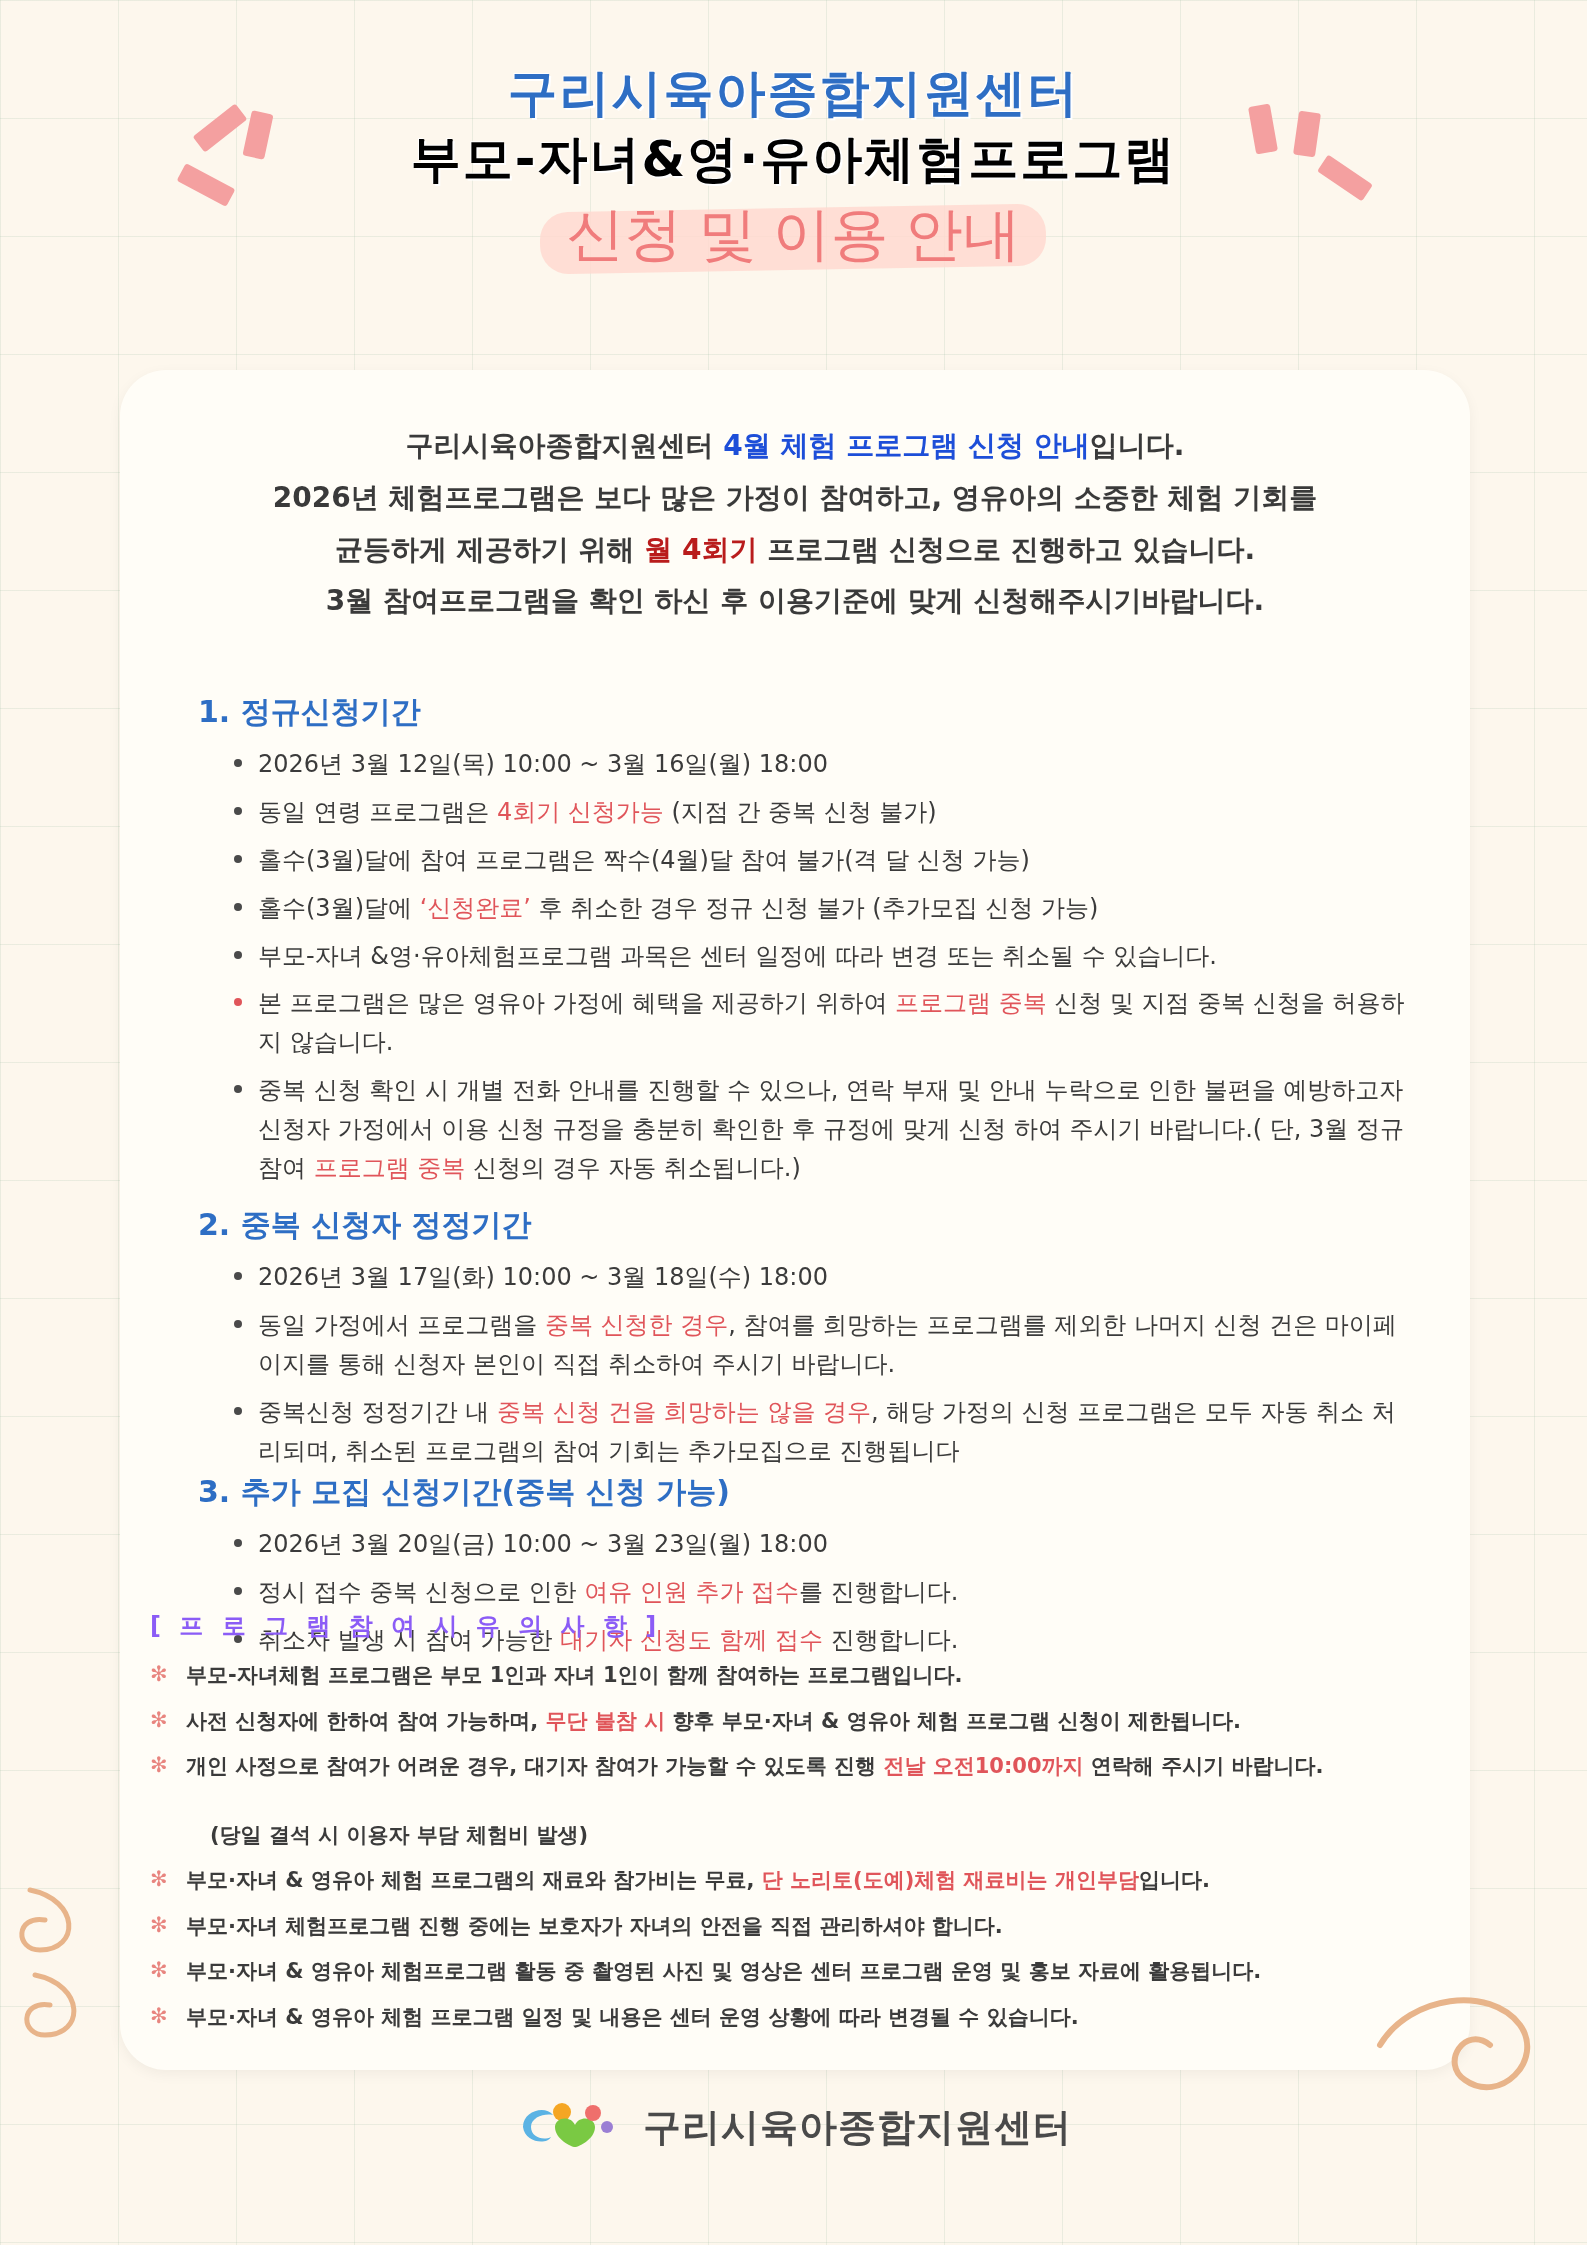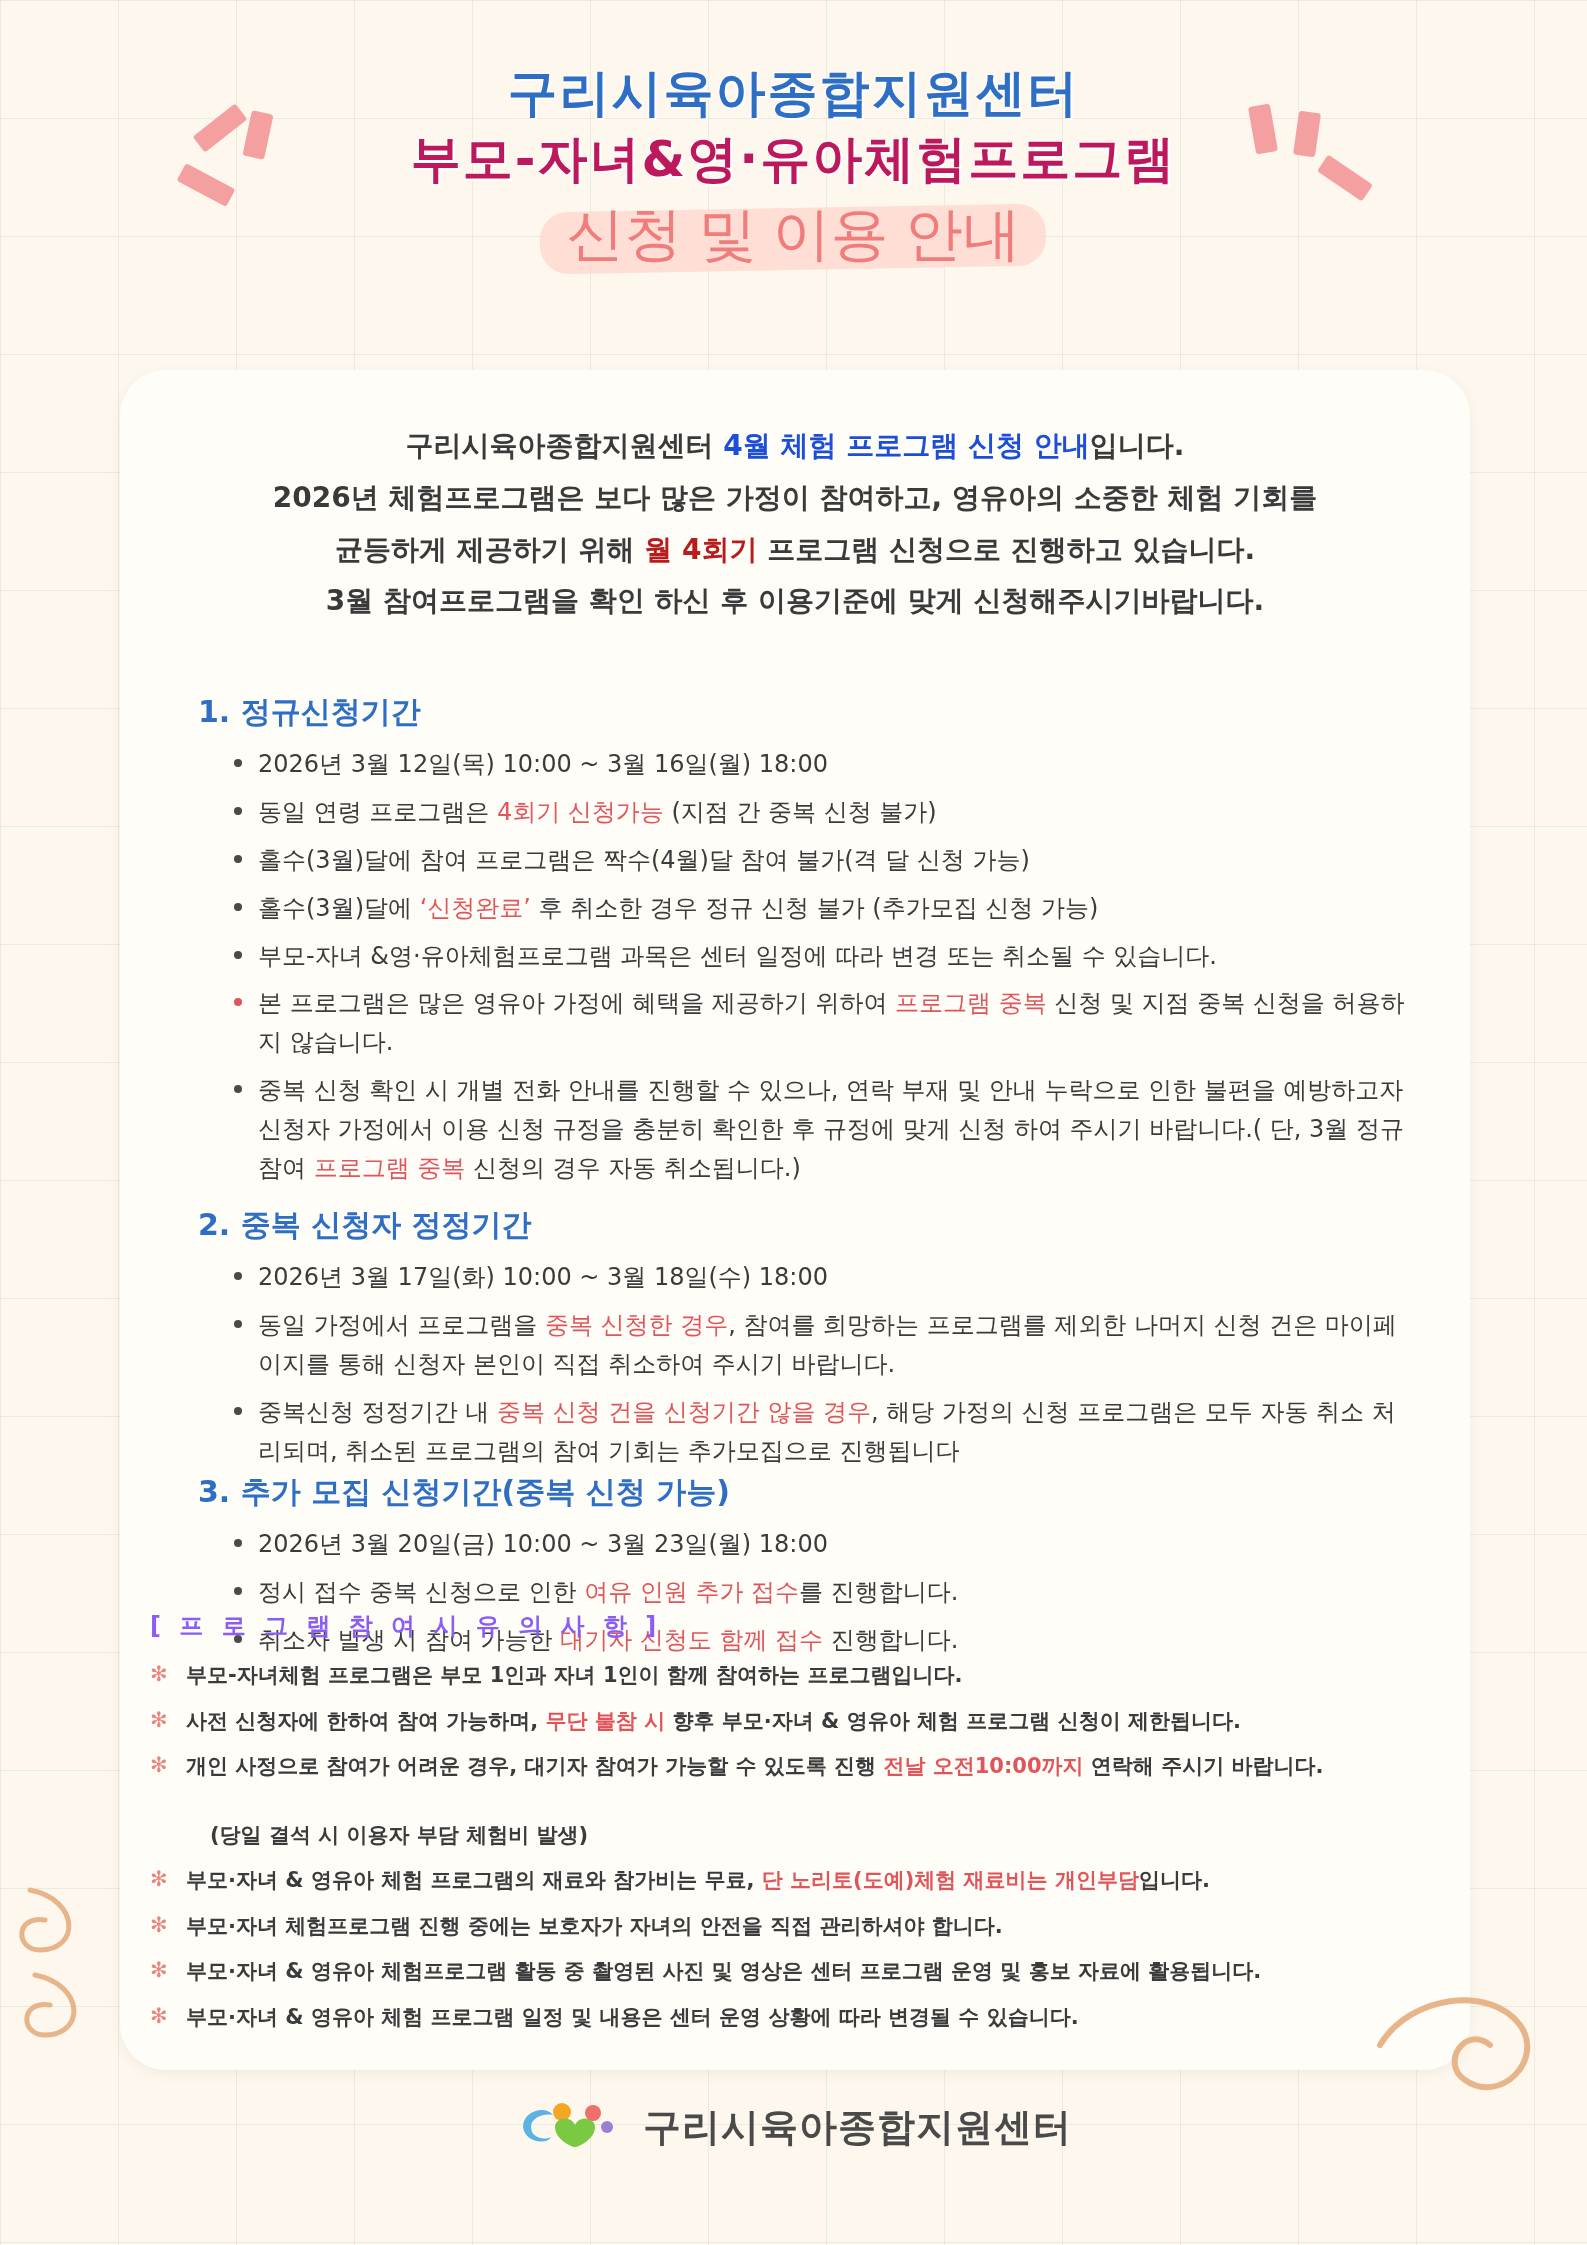--- a/index.html
+++ b/index.html
@@ -46,21 +46,21 @@
     letter-spacing: 2px;
     line-height: 1.32;
   }
   .title-1 {
     font-size: 50px;
     color: #2e6ec4;
     text-shadow: 2px 2px 0 #ffffff, -1px -1px 0 #ffffff;
   }
   .title-2 {
     font-size: 50px;
-    color: #be185d;
+    color: #000000;
     text-shadow: 2px 2px 0 #ffffff, -1px -1px 0 #ffffff;
   }
   .title-3 {
     font-size: 58px;
     color: #f07c7c;
     position: relative;
     display: inline-block;
     padding: 0 26px;
     margin-top: 4px;
   }
@@ -255,21 +255,21 @@
         <li class="red-dot">본 프로그램은 많은 영유아 가정에 혜택을 제공하기 위하여 <span class="r">프로그램 중복</span> 신청 및 지점 중복 신청을 허용하지 않습니다.</li>
         <li>중복 신청 확인 시 개별 전화 안내를 진행할 수 있으나, 연락 부재 및 안내 누락으로 인한 불편을 예방하고자 신청자 가정에서 이용 신청 규정을 충분히 확인한 후 규정에 맞게 신청 하여 주시기 바랍니다.( 단, 3월 정규 참여 <span class="r">프로그램 중복</span> 신청의 경우 자동 취소됩니다.)</li>
       </ul>
     </div>
 
     <div class="section" style="top:835px;">
       <div class="sec-title">2. 중복 신청자 정정기간</div>
       <ul class="bullets">
         <li>2026년 3월 17일(화) 10:00 ~ 3월 18일(수) 18:00</li>
         <li>동일 가정에서 프로그램을 <span class="r">중복 신청한 경우</span>, 참여를 희망하는 프로그램를 제외한 나머지 신청 건은 마이페이지를 통해 신청자 본인이 직접 취소하여 주시기 바랍니다.</li>
-        <li>중복신청 정정기간 내 <span class="r">중복 신청 건을 신청기간 않을 경우</span>, 해당 가정의 신청 프로그램은 모두 자동 취소 처리되며, 취소된 프로그램의 참여 기회는 추가모집으로 진행됩니다</li>
+        <li>중복신청 정정기간 내 <span class="r">중복 신청 건을 희망하는 않을 경우</span>, 해당 가정의 신청 프로그램은 모두 자동 취소 처리되며, 취소된 프로그램의 참여 기회는 추가모집으로 진행됩니다</li>
       </ul>
     </div>
 
     <div class="section" style="top:1102px;">
       <div class="sec-title">3. 추가 모집 신청기간(중복 신청 가능)</div>
       <ul class="bullets">
         <li>2026년 3월 20일(금) 10:00 ~ 3월 23일(월) 18:00</li>
         <li>정시 접수 중복 신청으로 인한 <span class="r">여유 인원 추가 접수</span>를 진행합니다.</li>
         <li>취소자 발생 시 참여 가능한 <span class="r">대기자 신청도 함께 접수</span> 진행합니다.</li>
       </ul>

